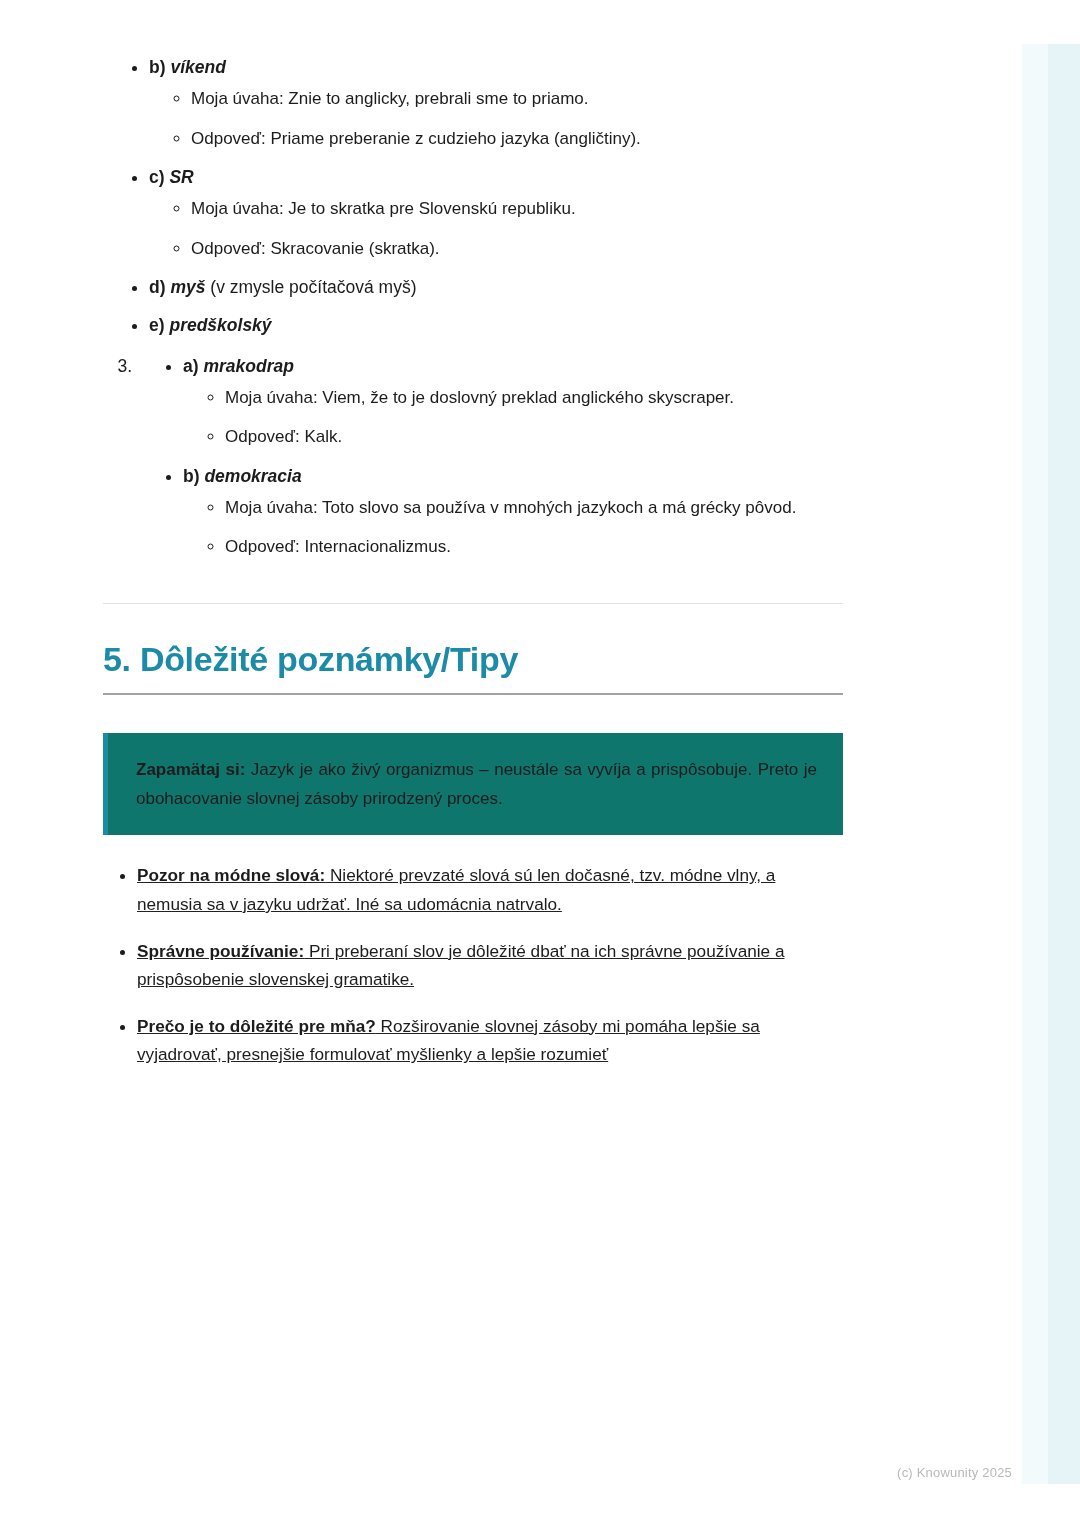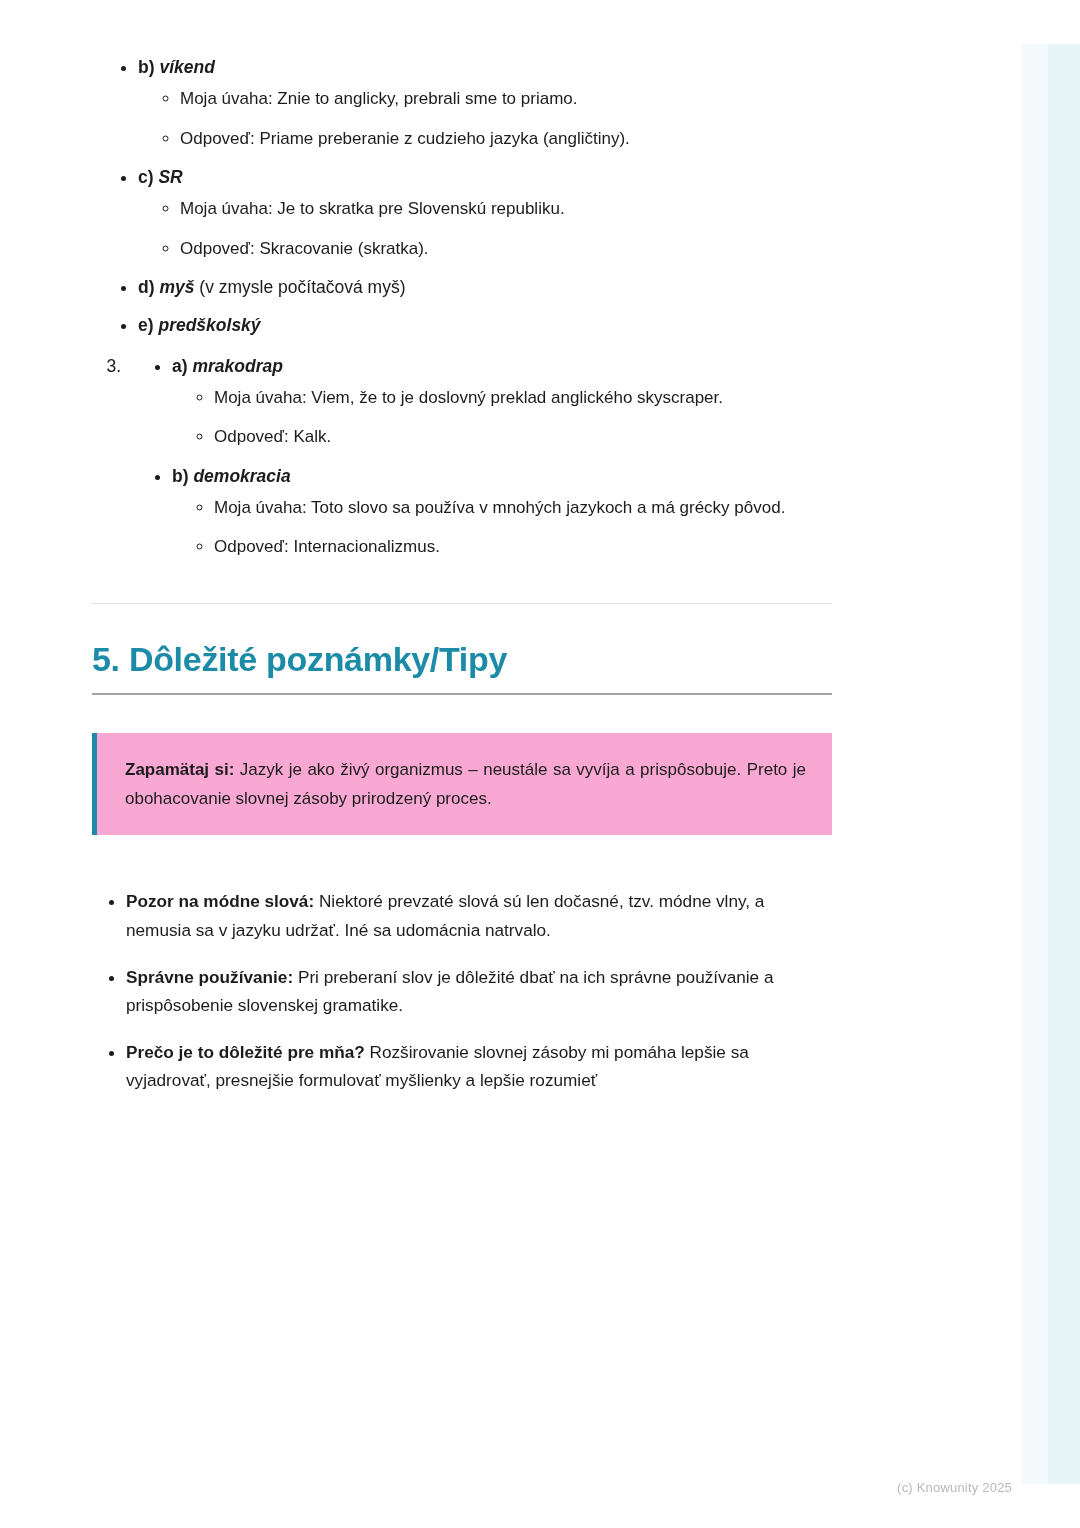--- a/index.html
+++ b/index.html
@@ -33,21 +33,21 @@
   .edge-strip-b {
     position: absolute;
     top: 44px;
     right: 32px;
     width: 26px;
     bottom: 44px;
     background: #f2fafc;
   }
   .content {
     position: absolute;
-    left: 92px;
+    left: 103px;
     top: 40px;
     width: 740px;
   }
   ul, ol { margin: 0; padding: 0; }
 
   
   ol.qlist {
     list-style: decimal;
     margin-left: 0;
     padding-left: 34px;
@@ -105,47 +105,48 @@
     font-size: 34px;
     font-weight: bold;
     letter-spacing: -0.3px;
     margin: 36px 0 0 0;
     padding: 0 0 14px 0;
     border-bottom: 2px solid #a3a3a3;
   }
 
   .callout {
     margin-top: 38px;
-    background: #f9a8d4;
+    background: #0f766e;
     border-left: 5px solid #1b8ba8;
     padding: 22px 26px 22px 28px;
     font-size: 17px;
     line-height: 1.72;
     color: #1c1c1c;
     text-align: justify;
   }
   .callout b { font-weight: bold; }
 
   ul.tips {
     list-style: disc;
     padding-left: 34px;
-    margin-top: 52px;
+    margin-top: 26px;
+    text-decoration: underline;
   }
   ul.tips > li {
     font-size: 17.2px;
     line-height: 1.66;
     margin-bottom: 18px;
     color: #1c1c1c;
   }
   ul.tips b { font-weight: bold; }
 
   .watermark {
     position: absolute;
     right: 68px;
-    bottom: 33px;
+    bottom: 48px;
     font-size: 13px;
     color: #b9b9b9;
     letter-spacing: 0.2px;
   }
 </style>
 </head>
 <body>
 
 <div class="page">
 

